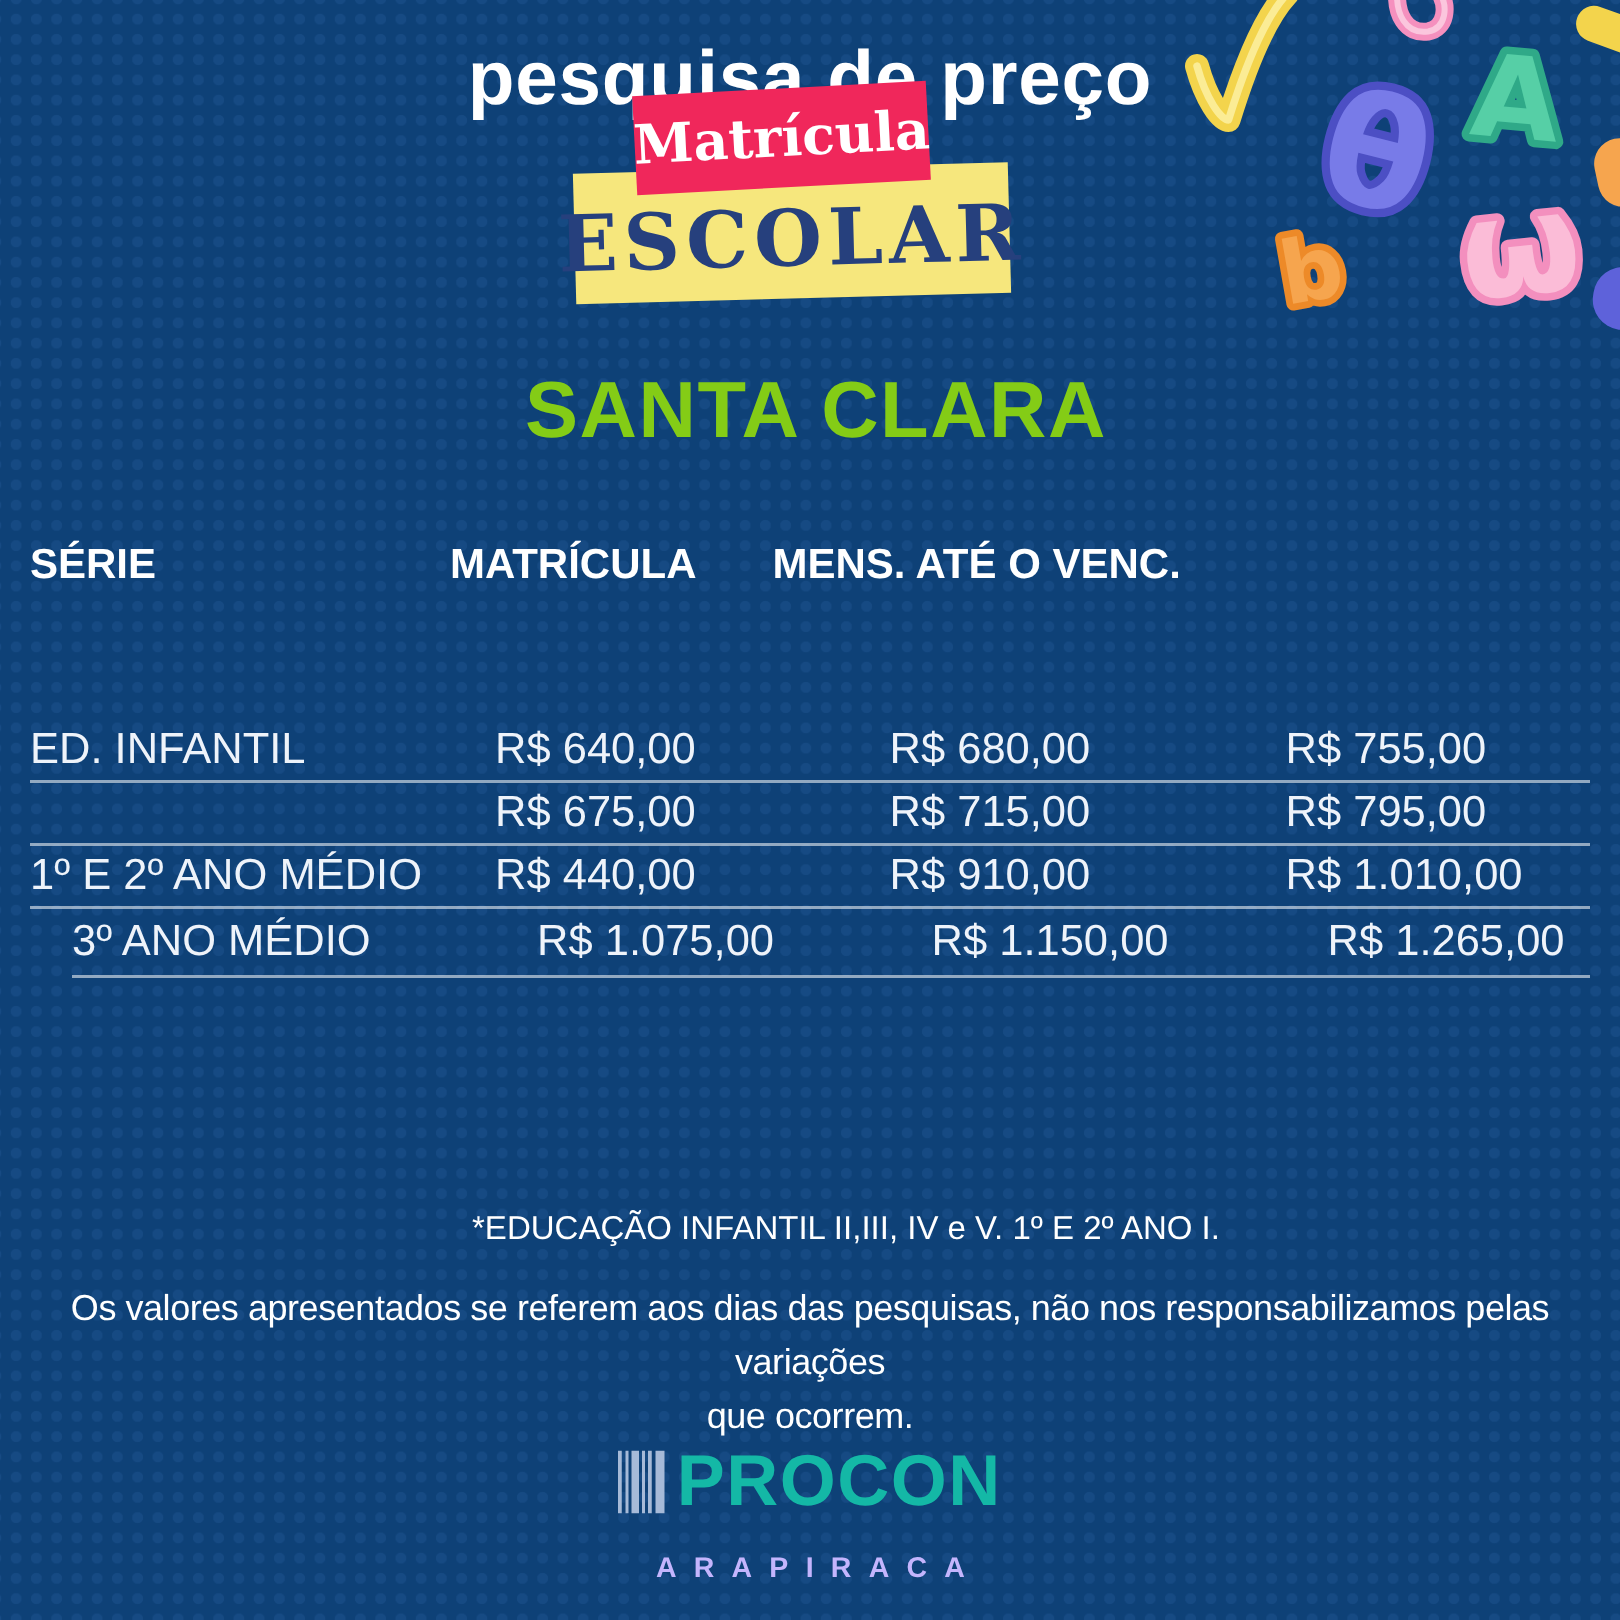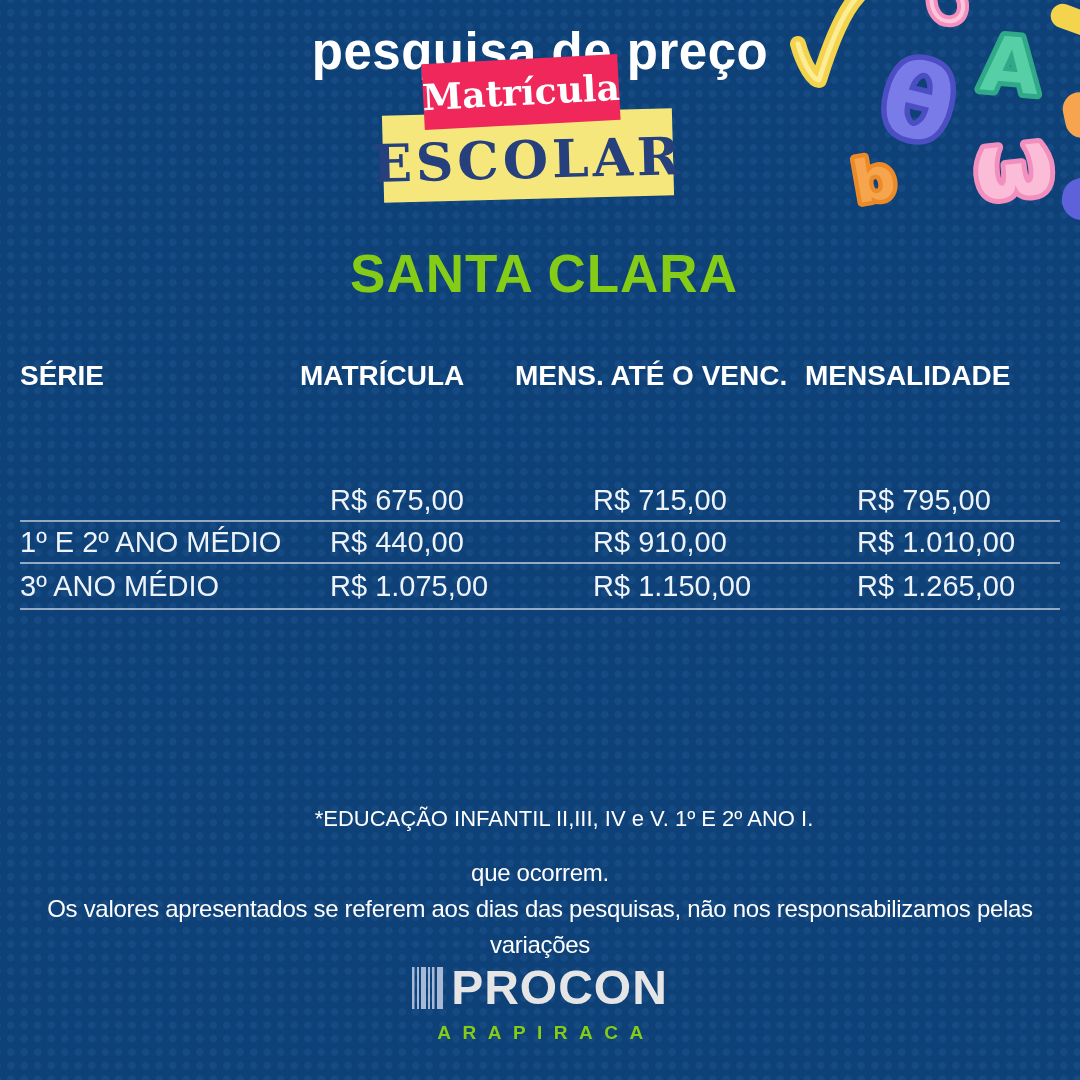--- a/index.html
+++ b/index.html
@@ -41,42 +41,42 @@
   
   .thead { top:360px; left:0; width:1080px; height:38px; font-size:28px; font-weight:700; }
   .thead span { position:absolute; top:0; white-space:nowrap; }
   .th-serie       { left:20px;  }
   .th-matricula   { left:300px; }
   .th-mens        { left:515px; }
   .th-mensalidade { left:805px; }
 
   .tbody { top:480px; left:20px; width:1040px; font-size:29px; font-weight:400; color:#EEF3FA; }
   .trow { position:relative; height:40px; border-bottom:2px solid rgba(255,255,255,0.55); }
-  .trow:last-child { height:44px; }
+  .trow:last-child { height:44px;margin-left:28px; }
   .trow span { position:absolute; top:50%; transform:translateY(-50%); white-space:nowrap; }
   .td-serie       { left:0;     }
   .td-matricula   { left:310px; }
   .td-mens        { left:573px; }
   .td-mensalidade { left:837px; }
 
   
   .footnote {
     top:806px; left:0; width:1080px; text-align:center;
     font-size:22px; font-weight:400; color:#FFFFFF;padding-left:24px;
   }
   .disclaimer {
     top:855px; left:0; width:1080px; text-align:center;
     font-size:24px; line-height:36px; letter-spacing:-0.3px; color:#FFFFFF;
   }
 
   
   .logo { top:960px; left:0; width:1080px; display:flex; flex-direction:column; align-items:center; }
   .logo-row { display:flex; align-items:center; gap:7px; }
-  .logo-name { font-size:48px; font-weight:800; letter-spacing:1px; color:#e5e5e5; }
-  .logo-sub  { font-size:19px; font-weight:700; letter-spacing:11.5px; margin-top:7px; margin-left:12px; color:#84cc16; }
+  .logo-name { font-size:48px; font-weight:800; letter-spacing:1px; color:#14b8a6; }
+  .logo-sub  { font-size:19px; font-weight:700; letter-spacing:11.5px; margin-top:20px; margin-left:12px; color:#c4b5fd; }
 
   
   .doodle { pointer-events:none; }
   .doodle-check { left:788px; top:-8px;  }
   .doodle-pink-hook { left:918px; top:-10px; }
   .doodle-theta { left:868px; top:44px;  transform:rotate(14deg); }
   .doodle-a     { left:972px; top:16px;  transform:rotate(5deg); }
   .doodle-b     { left:842px; top:140px; transform:rotate(-10deg); }
   .doodle-omega { left:960px; top:124px; transform:rotate(-6deg); }
   .blob { border-radius:999px; }
@@ -99,24 +99,29 @@
   </div>
   <div class="badge-escolar">
     <span>ESCOLAR</span>
   </div>
   <div class="school-name">SANTA CLARA</div>
 
   <div class="thead">
     <span class="th-serie">SÉRIE</span>
     <span class="th-matricula">MATRÍCULA</span>
     <span class="th-mens">MENS. ATÉ O VENC.</span>
-    <span class="th-mensalidade">MENSALIDADE</span>
   </div>
 
   <div class="tbody">
+    <div class="trow">
+      <span class="td-serie">ED. INFANTIL</span>
+      <span class="td-matricula">R$ 640,00</span>
+      <span class="td-mens">R$ 680,00</span>
+      <span class="td-mensalidade">R$ 755,00</span>
+    </div>
     <div class="trow">
       <span class="td-matricula">R$ 675,00</span>
       <span class="td-mens">R$ 715,00</span>
       <span class="td-mensalidade">R$ 795,00</span>
     </div>
     <div class="trow">
       <span class="td-serie">1º E 2º ANO MÉDIO</span>
       <span class="td-matricula">R$ 440,00</span>
       <span class="td-mens">R$ 910,00</span>
       <span class="td-mensalidade">R$ 1.010,00</span>
@@ -124,22 +129,22 @@
     <div class="trow">
       <span class="td-serie">3º ANO MÉDIO</span>
       <span class="td-matricula">R$ 1.075,00</span>
       <span class="td-mens">R$ 1.150,00</span>
       <span class="td-mensalidade">R$ 1.265,00</span>
     </div>
   </div>
 
   <div class="footnote">*EDUCAÇÃO INFANTIL II,III, IV e V. 1º E 2º ANO I.</div>
   <div class="disclaimer">
+    <div>Os valores apresentados se referem aos dias das pesquisas, não nos responsabilizamos pelas variações</div>
     <div>que ocorrem.</div>
-    <div>Os valores apresentados se referem aos dias das pesquisas, não nos responsabilizamos pelas variações</div>
   </div>
 
   <div class="logo">
     <div class="logo-row">
       <svg class="logo-barcode" width="32" height="42" viewBox="0 0 32 42">
         <g fill="#A6BAD8">
           <rect x="0" y="0" width="2.5" height="42"></rect>
           <rect x="5" y="0" width="2" height="42"></rect>
           <rect x="9" y="0" width="5" height="42"></rect>
           <rect x="16" y="0" width="2" height="42"></rect>

